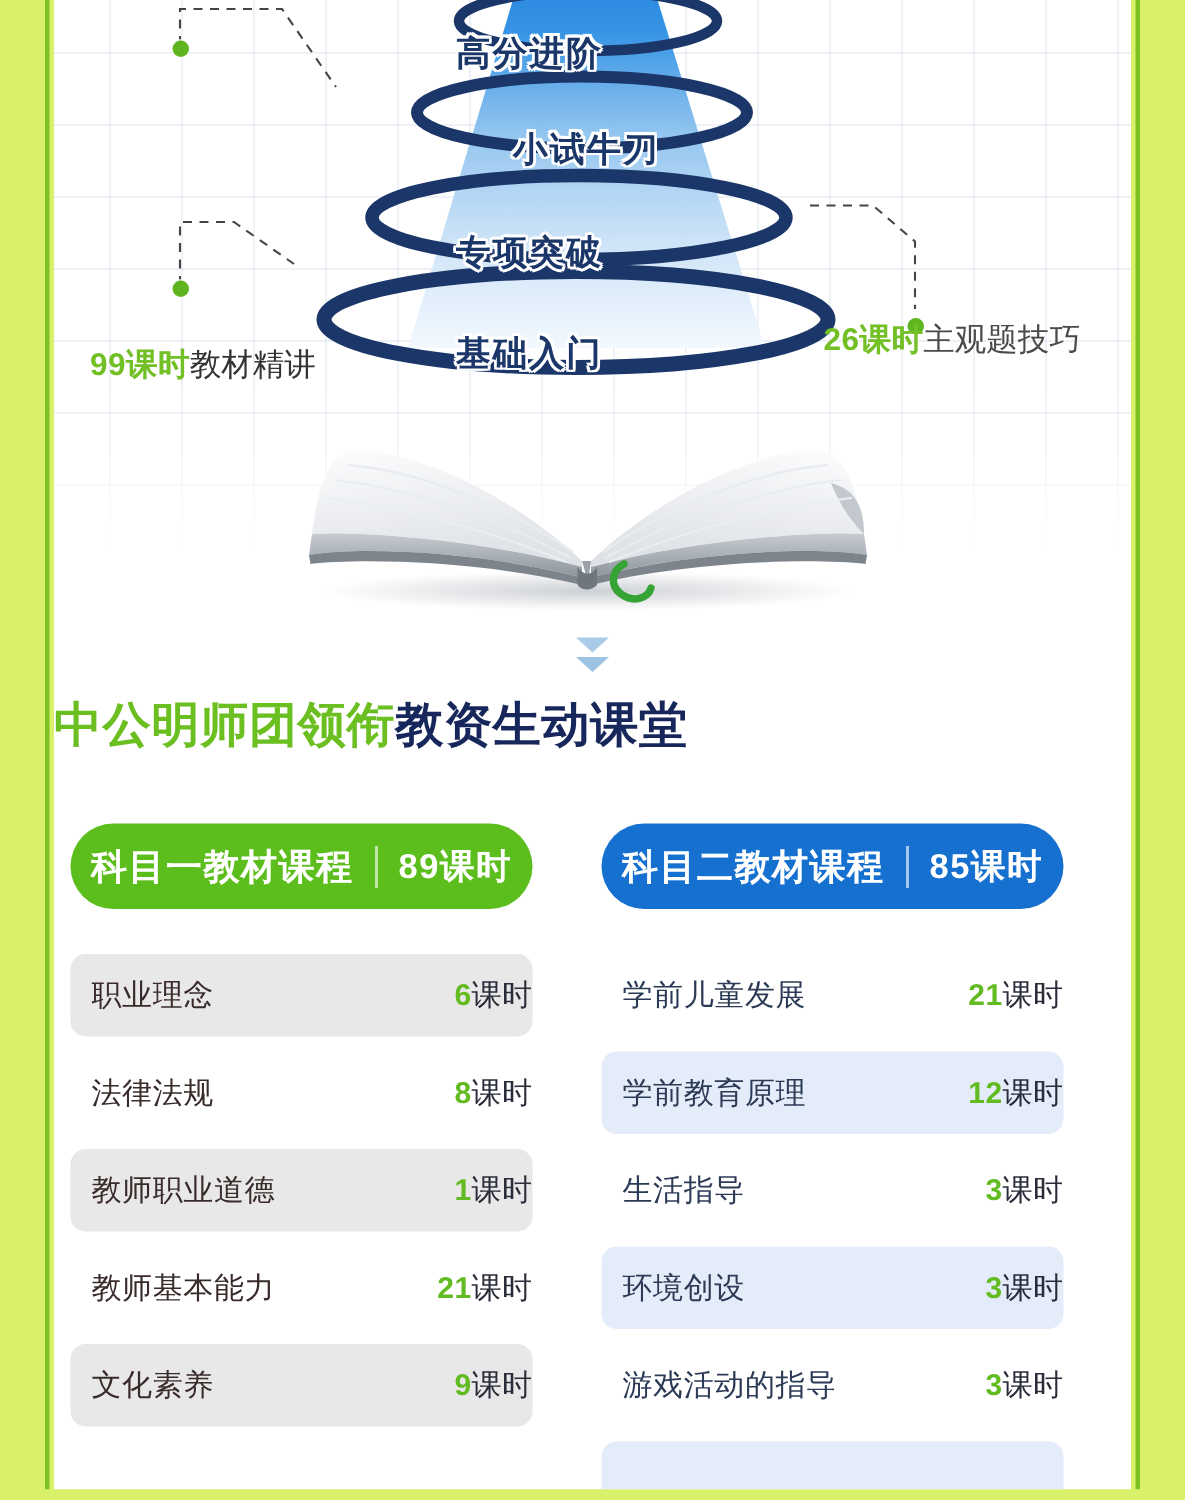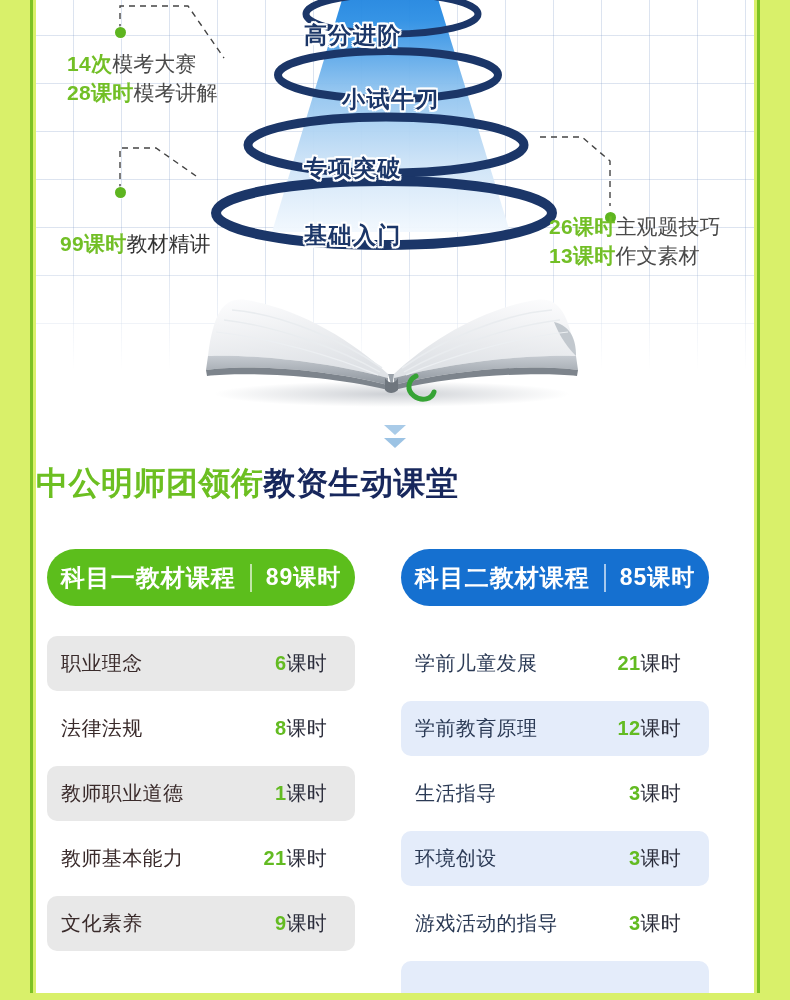--- a/index.html
+++ b/index.html
@@ -101,21 +101,21 @@
   .pill .sep {
     display:inline-block; width:2px; height:28px;
     background:rgba(255,255,255,.62); margin:0 14px;
   }
   .pill .hours { font-size:23px; }
 
   .rows { margin-top:30px; }
   .row {
     height:55px; border-radius:10px;
     display:flex; align-items:center;
-    padding:0 28px 0 14px;
+    padding:0 0 0 14px;
     margin-bottom:10px;
   }
   .row .name { font-size:20px; color:#2a2c3a; letter-spacing:.4px; }
   .row .hrs  { margin-left:auto; font-size:20px; color:#2a2c3a; letter-spacing:.3px; }
   .row .hrs b { color:#63bb22; font-weight:bold; }
   .col.l .row.alt { background:#e8e8e8; }
   .col.l .row .name { color:#3a2b2b; }
   .col.r .row.alt { background:#e4ecfa; }
   .col.r .row .name { color:#2b3a55; }
 </style>
@@ -163,41 +163,30 @@
 
       <path d="M 84 190 L 84 148 L 120 148 L 160 176" fill="none" stroke="#444" stroke-width="1.4" stroke-dasharray="6 5"></path>
 
       <path d="M 504 137 L 546 137 L 574 161 L 574 196 L 574 206" fill="none" stroke="#444" stroke-width="1.4" stroke-dasharray="6 5"></path>
     </svg>
 
     <div class="dot" style="left:79px;  top:27px;"></div>
     <div class="dot" style="left:79px;  top:187px;"></div>
     <div class="dot" style="left:569px; top:212px;"></div>
 
-    <div class="callout" style="left:31px; top:49px;">
-      <div>
-        <span class="num">14次</span><span class="desc">模考大赛</span>
-      </div>
-      <div>
-        <span class="num">28课时</span><span class="desc">模考讲解</span>
-      </div>
-    </div>
 
     <div class="callout" style="left:24px; top:229px;">
       <div>
         <span class="num">99课时</span><span class="desc strong">教材精讲</span>
       </div>
     </div>
 
     <div class="callout" style="left:513px; top:212px;">
       <div>
         <span class="num">26课时</span><span class="desc">主观题技巧</span>
-      </div>
-      <div>
-        <span class="num">13课时</span><span class="desc">作文素材</span>
       </div>
     </div>
 
     <div class="book">
       <svg width="380" height="125" viewBox="0 0 380 125">
         <defs>
           <linearGradient id="pgL" x1="0" y1="0" x2="0.3" y2="1">
             <stop offset="0%" stop-color="#fdfdfe"></stop>
               <stop offset="100%" stop-color="#dfe2e6"></stop>
           </linearGradient>

